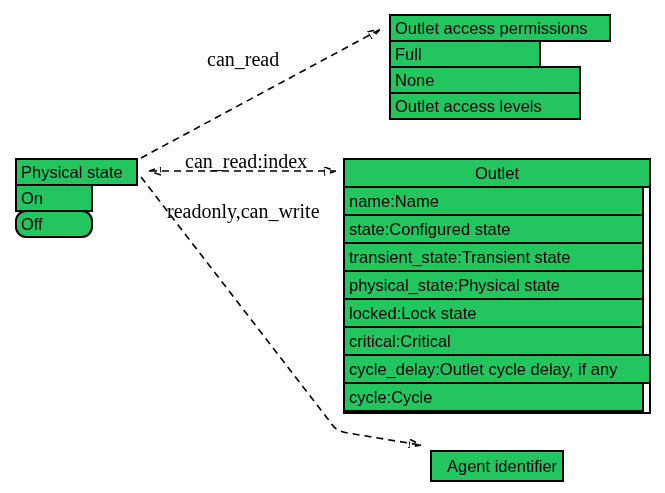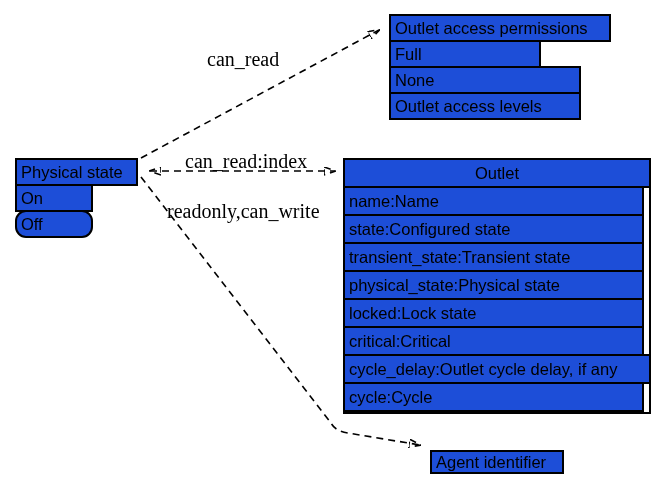--- a/index.html
+++ b/index.html
@@ -1,21 +1,21 @@
 <!DOCTYPE html>
 <html><head>
 <meta charset="utf-8">
 <style>
   html,body{margin:0;padding:0;background:#ffffff;}
   #canvas{
     position:relative;width:665px;height:493px;background:#ffffff;
     font-family:"Liberation Sans",sans-serif;color:#000;overflow:hidden;
   }
   .cell{
-    position:absolute;box-sizing:border-box;border:2px solid #000;background:#1d4ed8;
+    position:absolute;box-sizing:border-box;border:2px solid #000;background:#22c55e;
     display:flex;align-items:center;font-size:16.5px;white-space:nowrap;
     padding:0 0 0 4px;z-index:2;
   }
   .cell.title-center{justify-content:center;padding:12px;}
   .outer-rect{
     position:absolute;box-sizing:border-box;border:2px solid #000;background:#fff;z-index:1;
   }
   .edge-label{
     position:absolute;font-family:"Liberation Serif",serif;font-size:20px;
     white-space:nowrap;z-index:3;
@@ -66,16 +66,16 @@
     <div class="cell" style="left:343px;top:214px;width:301px;height:30px;">state:Configured state</div>
     <div class="cell" style="left:343px;top:242px;width:301px;height:30px;">transient_state:Transient state</div>
     <div class="cell" style="left:343px;top:270px;width:301px;height:30px;">physical_state:Physical state</div>
     <div class="cell" style="left:343px;top:298px;width:301px;height:30px;">locked:Lock state</div>
     <div class="cell" style="left:343px;top:326px;width:301px;height:30px;">critical:Critical</div>
     <div class="cell" style="left:343px;top:354px;width:308px;height:30px;">cycle_delay:Outlet cycle delay, if any</div>
     <div class="cell" style="left:343px;top:382px;width:301px;height:30px;">cycle:Cycle</div>
   </div>
 
   <div>
-    <div class="cell" style="left:430px;top:450px;width:134px;height:24px;padding-left:4px;">Agent identifier</div>
+    <div class="cell" style="left:430px;top:450px;width:134px;height:32px;padding-left:15px;">Agent identifier</div>
   </div>
 
 </div>
 
 </body></html>

